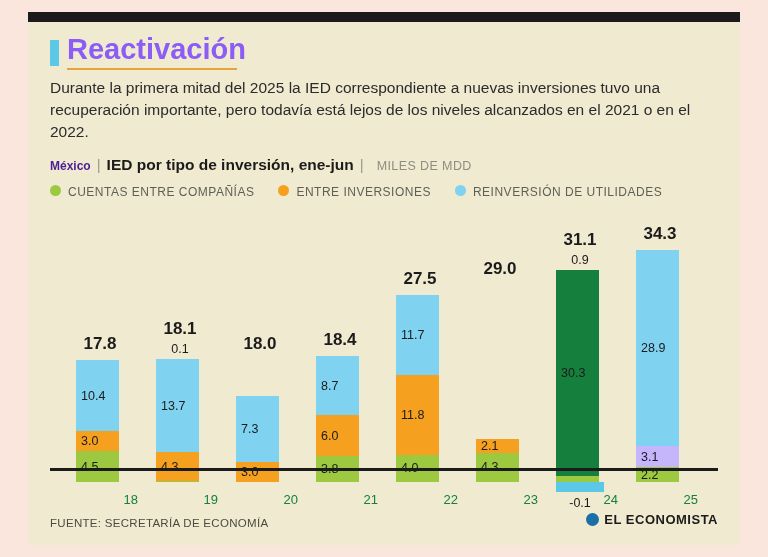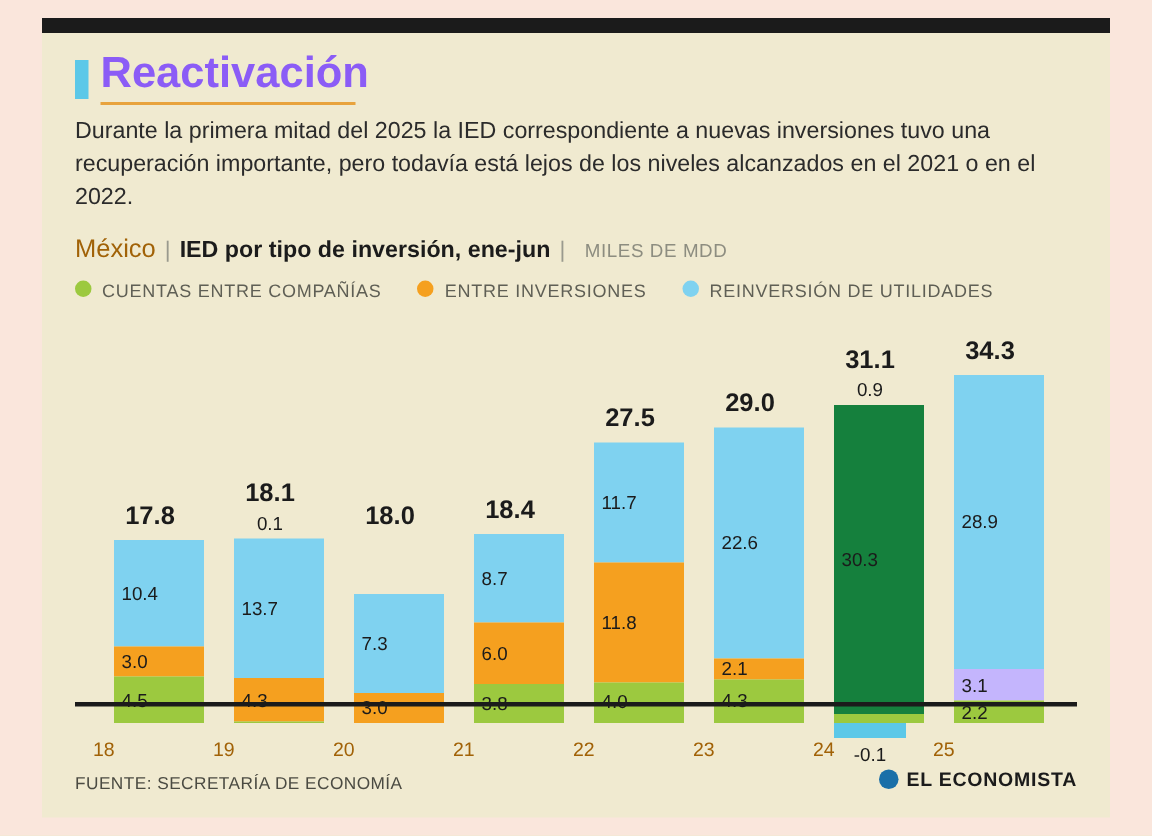--- a/index.html
+++ b/index.html
@@ -34,61 +34,61 @@
   .deck{
     margin-top:7px;
     font-size:15.5px;line-height:22px;color:#2b2b2b;
     width:660px;
   }
   .subhead{
     margin-top:13px;
     font-size:15px;color:#2b2b2b;
     display:flex;align-items:baseline;gap:0px;
   }
-  .subhead .mex{color:#a16207;font-weight:normal;font-size:17px;}
+  .subhead .mex{color:#4c1d95;font-weight:bold;font-size:12px;}
   .subhead .bar{color:#9a9a8e;margin:0 6px;}
   .subhead .b{font-weight:bold;color:#1b1b1b;font-size:15.5px;}
   .subhead .units{color:#8d8d80;font-size:12.5px;letter-spacing:.4px;margin-left:7px;}
   .legend{
     margin-top:11px;display:flex;align-items:center;gap:0px;
     font-size:12px;color:#5f5f55;letter-spacing:.5px;
   }
   .legend .item{display:flex;margin-right:24px;}
   .dot{width:11px;height:11px;border-radius:50%;margin-right:7px;}
 
   #plot{
     position:absolute;left:22px;top:208px;width:668px;height:262px;
   }
   #axis{
     position:absolute;left:22px;top:456px;width:668px;height:3px;background:#1b1b1b;
   }
   .col{
     position:absolute;bottom:0;width:48px;
   }
   .bar-stack{position:absolute;bottom:0;width:48px;}
-  .seg{width:60px;position:relative;}
+  .seg{width:43px;position:relative;}
   .seg span{
     position:absolute;left:5px;top:50%;transform:translateY(-50%);
     font-size:12.5px;color:#1b1b1b;font-weight:normal;
   }
   .total{
     position:absolute;width:76px;left:-14px;text-align:center;
     font-size:17px;font-weight:bold;color:#1b1b1b;
   }
   .neg{
     position:absolute;width:76px;left:-14px;text-align:center;
     font-size:12.5px;color:#1b1b1b;
   }
   .negbar{position:absolute;width:48px;background:#5cc8e8;}
   .xlabels{
     position:absolute;left:22px;top:480px;width:668px;height:20px;
   }
   .xlab{
-    position:absolute;width:76px;text-align:left;
-    font-size:13px;color:#a16207;
+    position:absolute;width:76px;text-align:right;
+    font-size:13px;color:#15803d;
   }
   #source{
     position:absolute;left:22px;top:505px;font-size:11.5px;color:#4b4b42;letter-spacing:.3px;
   }
   #brand{
     position:absolute;right:22px;top:500px;display:flex;align-items:center;
     font-size:13px;font-weight:bold;color:#1b1b1b;letter-spacing:.5px;
   }
   #brand .globe{
     width:13px;height:13px;border-radius:50%;background:#1a6fa8;margin-right:5px;
@@ -198,23 +198,20 @@
             <span>11.8</span>
           </div>
           <div class="seg" style="height: 27.1781px; background: rgb(156, 201, 63);">
             <span>4.0</span>
           </div>
         </div>
         <div class="total" style="bottom: 192.849px;">27.5</div>
       </div>
       <div class="col" style="left: 426px;">
         <div class="bar-stack">
-          <div class="seg" style="height: 153.556px; background: rgb(127, 210, 240);">
-            <span>22.6</span>
-          </div>
           <div class="seg" style="height: 14.2685px; background: rgb(245, 160, 31);">
             <span>2.1</span>
           </div>
           <div class="seg" style="height: 29.2164px; background: rgb(156, 201, 63);">
             <span>4.3</span>
           </div>
         </div>
         <div class="total" style="bottom: 203.041px;">29.0</div>
       </div>
       <div class="col" style="left: 506px;">

